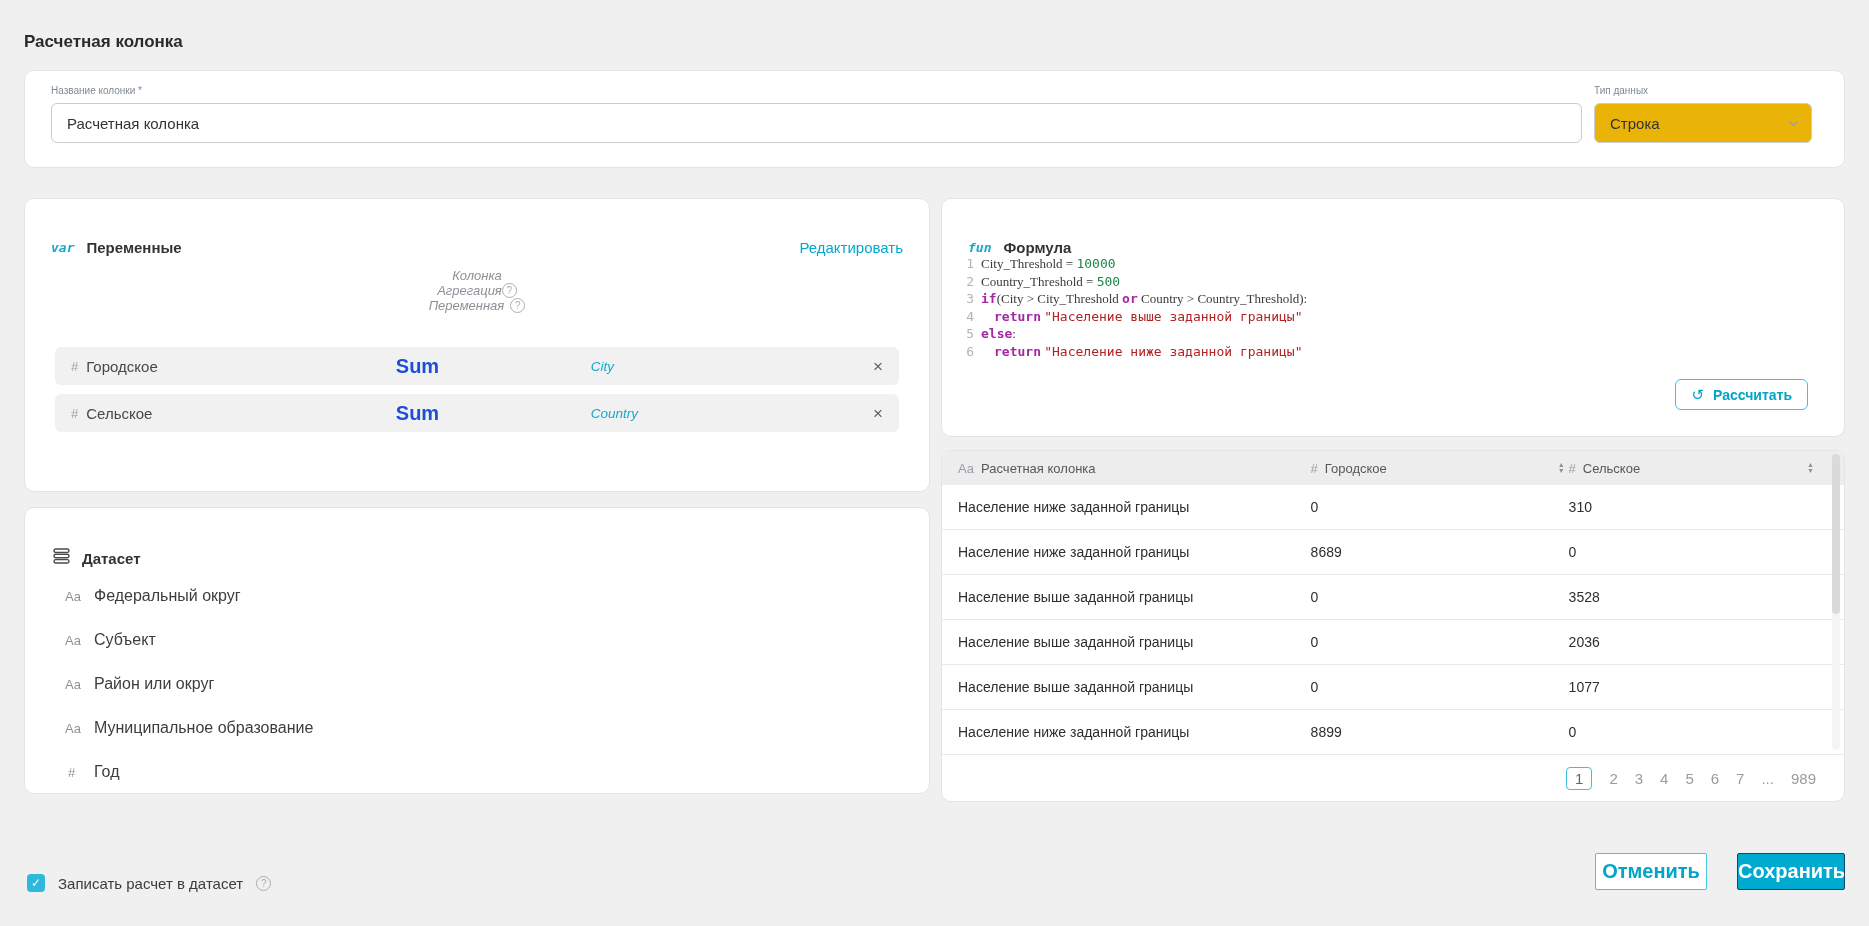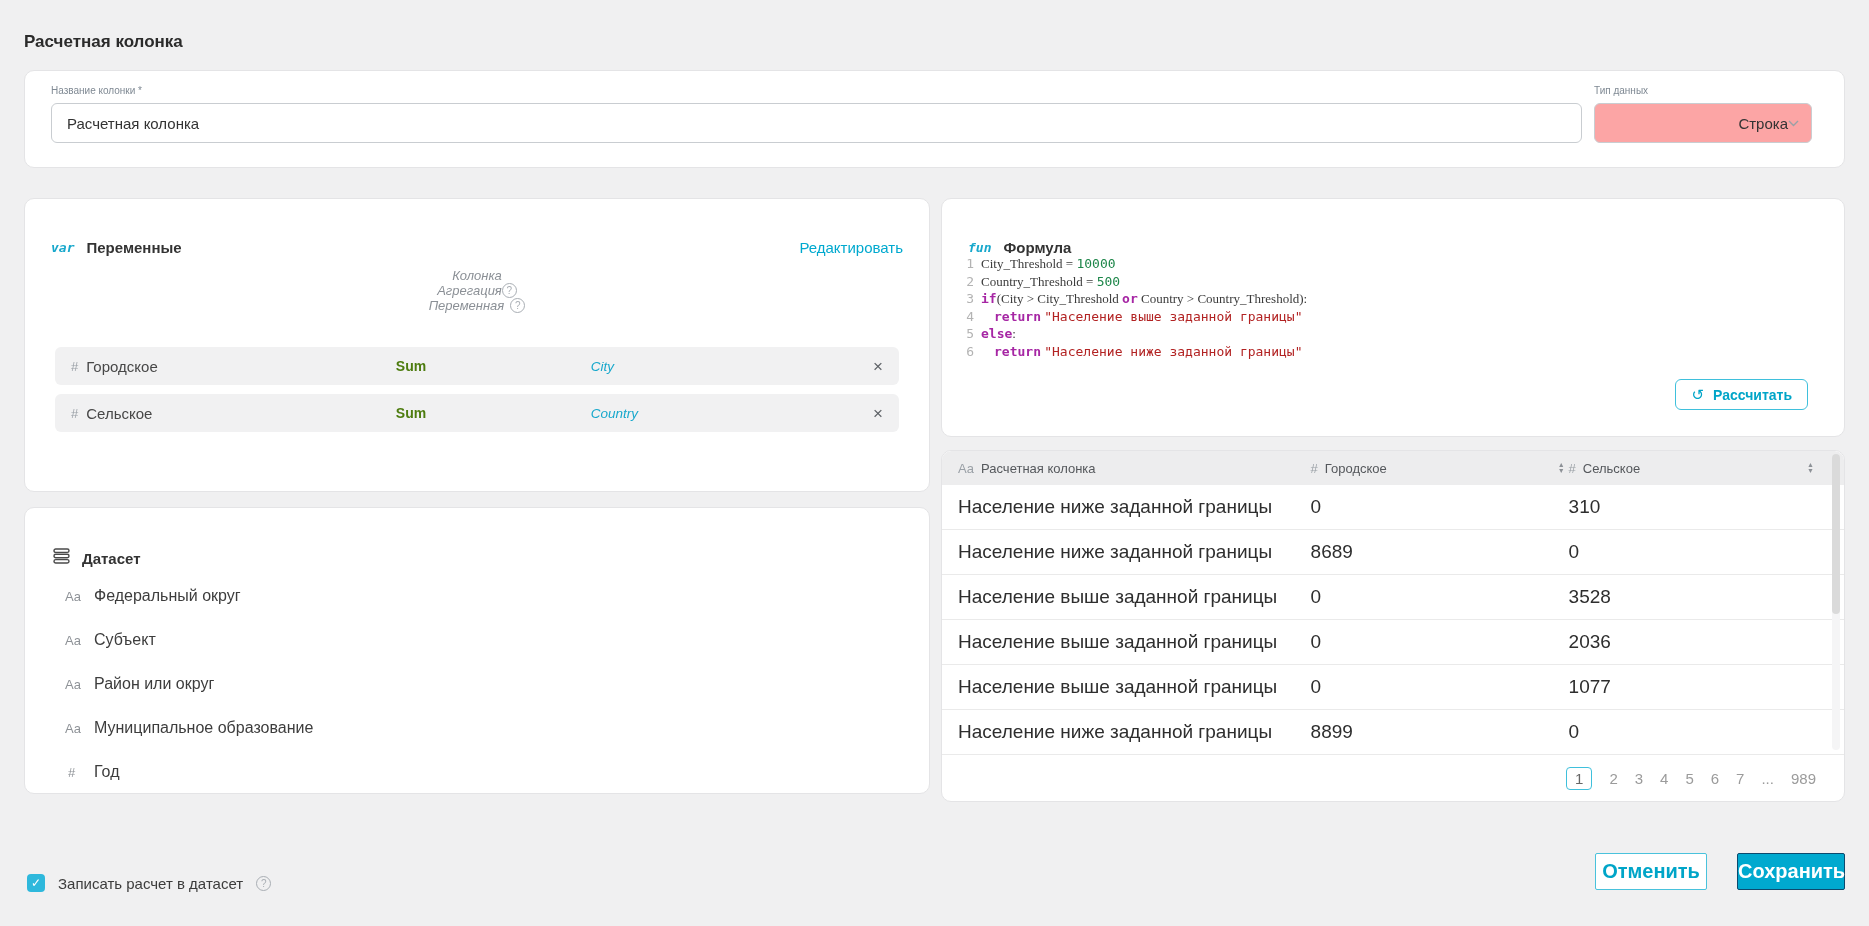--- a/index.html
+++ b/index.html
@@ -24,22 +24,22 @@
   .form-left  { position:absolute; left:26px; top:14px; width:1531px; }
   .form-right { position:absolute; right:32px; top:14px; width:218px; }
   .field-label { display:block; font-size:10px; color:#7f8993; margin-bottom:7px; }
   .text-input {
     width:100%; height:40px; border:1px solid #c9cdd1; border-radius:6px;
     font-size:15px; color:#333; padding:0 15px; outline:none;
     font-family:"Liberation Sans", sans-serif; background:#fff;
   }
   .select {
     width:100%; height:40px; border:1px solid #c9cdd1; border-radius:6px;
-    display:flex; align-items:center; justify-content:flex-end;
-    padding:0 12px 0 15px; font-size:15px; color:#333; background:#fca5a5; cursor:pointer;
+    display:flex; align-items:center; justify-content:space-between;
+    padding:0 12px 0 15px; font-size:15px; color:#333; background:#eab308; cursor:pointer;
   }
   .chevron { color:#9aa0a6; font-size:12px; line-height:1; }
 
   
   #card-vars { left:24px; top:198px; width:906px; height:294px; }
   .panel-head { display:flex; align-items:center; padding:20px 26px 0 26px;margin-top:20px; }
   .badge { font-family:"DejaVu Sans Mono", monospace; font-style:italic; font-weight:bold; font-size:13px; color:#18a8cc; margin-right:12px; }
   .panel-title { font-size:15px; font-weight:bold; color:#333; }
   .edit-link { margin-left:auto; font-size:15px; color:#00a9cf; cursor:pointer; }
   .vars-table { margin:12px 30px 0 30px; }
@@ -52,21 +52,21 @@
     width:15px; height:15px; border:1px solid #a9aeb4; border-radius:50%;
     font-size:10px; color:#a9aeb4; display:inline-flex; align-items:center; justify-content:center;
     font-style:normal; cursor:pointer;
   }
   .var-row {
     display:flex; align-items:center; height:38px; background:#f1f1f2;
     border-radius:6px; margin-bottom:9px; padding:0 16px; font-size:15px;
   }
   .type-mark { color:#9aa0a6; font-size:13px; }
   .var-name { color:#474747; font-size:15px; }
-  .agg-value { color:#4d7c0f; font-weight:bold; font-size:14px; cursor:pointer; }
+  .agg-value { color:#1d4ed8; font-weight:bold; font-size:20px; cursor:pointer; }
   .var-value { color:#18a8cc; font-style:italic; font-size:13.5px; cursor:pointer; }
   .close-btn { color:#5f6368; font-size:17px; cursor:pointer; line-height:1; }
 
   
   #card-dataset { left:24px; top:507px; width:906px; height:287px; overflow:hidden; }
   .ds-list { position:absolute; left:40px; top:66px; right:20px; }
   .ds-item { height:44px; display:flex; align-items:center; gap:9px; cursor:pointer; }
   .ds-type { color:#8e9297; font-size:13px; min-width:20px; }
   .ds-name { color:#3d3d3d; font-size:16px; }
 
@@ -93,21 +93,21 @@
   .tbl-header {
     height:34px; background:#ededee; border-radius:9px 9px 0 0;
     display:flex; align-items:center; padding:0 26px 0 16px; font-size:13px; color:#55585c;
   }
   .tc1 { flex:0 0 41%; display:flex; align-items:center; gap:7px; }
   .tc2 { flex:0 0 30%; display:flex; align-items:center; gap:7px; }
   .tc3 { flex:1; display:flex; align-items:center; gap:7px; }
   .sort-icon { margin-left:auto; display:flex; flex-direction:column; line-height:6px; font-size:7px; color:#8d9197; cursor:pointer; padding-right:4px; }
   .tbl-row {
     height:45px; display:flex; align-items:center; padding:0 26px 0 16px;
-    border-bottom:1px solid #eaeaea; font-size:19px; color:#2e2e2e;
+    border-bottom:1px solid #eaeaea; font-size:14px; color:#2e2e2e;
   }
   .pagination {
     position:absolute; right:28px; bottom:11px; display:flex; align-items:center; gap:17px;
     font-size:15px; color:#9b9b9b;
   }
   .page-item { cursor:pointer; }
   .page-item.active {
     border:1px solid #3fc0dc; border-radius:4px; padding:2px 8px; color:#666;
   }
   .page-ellipsis { cursor:default; }

